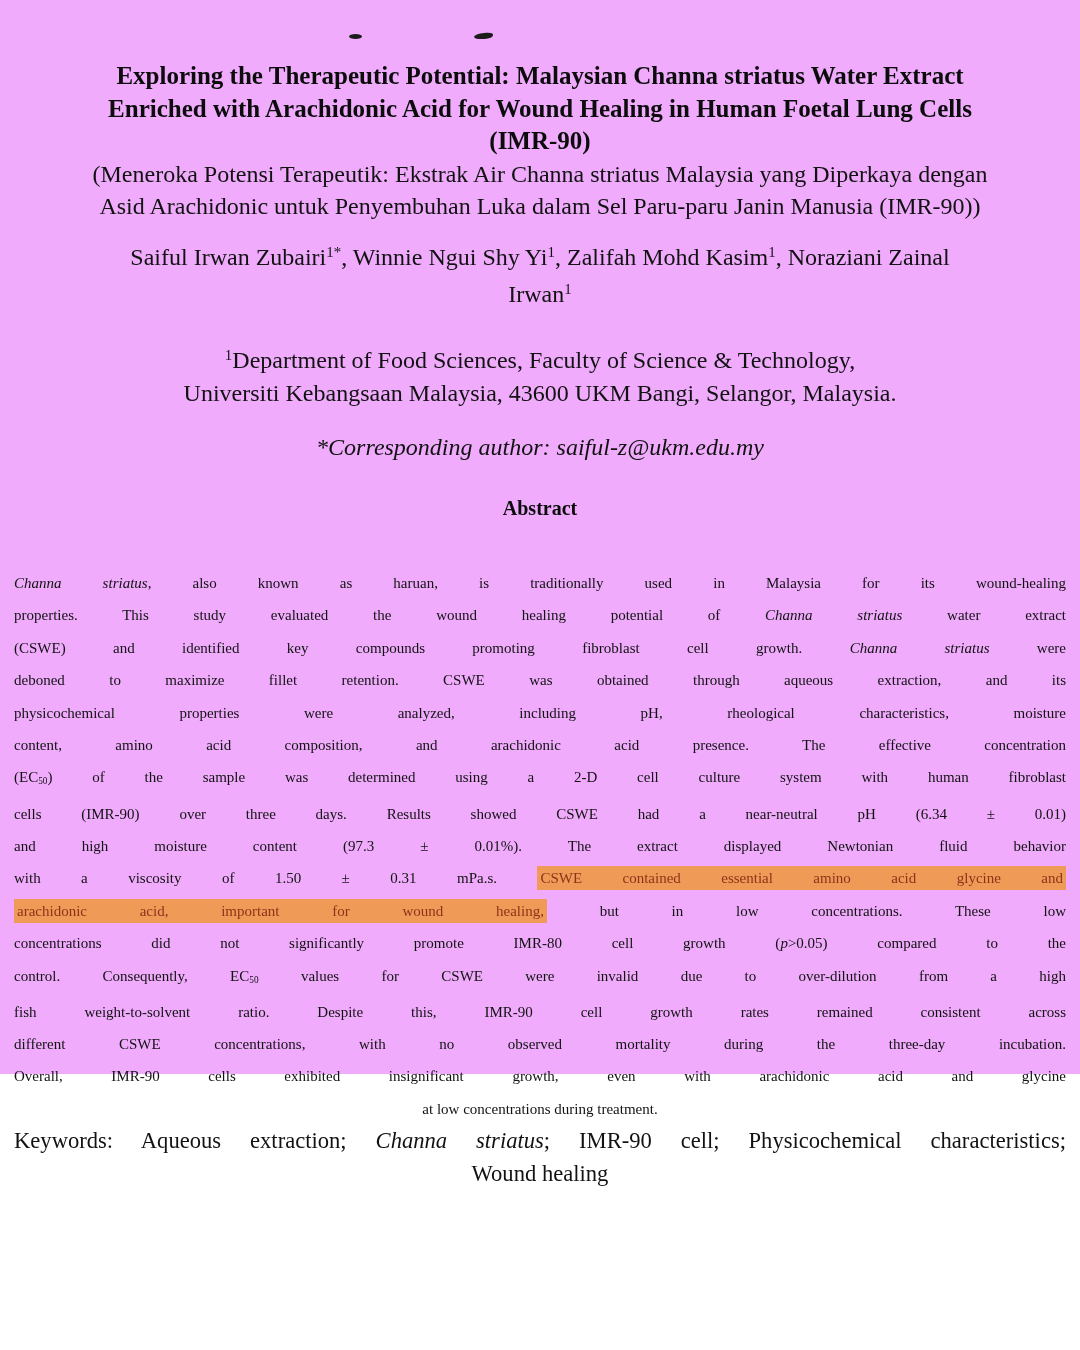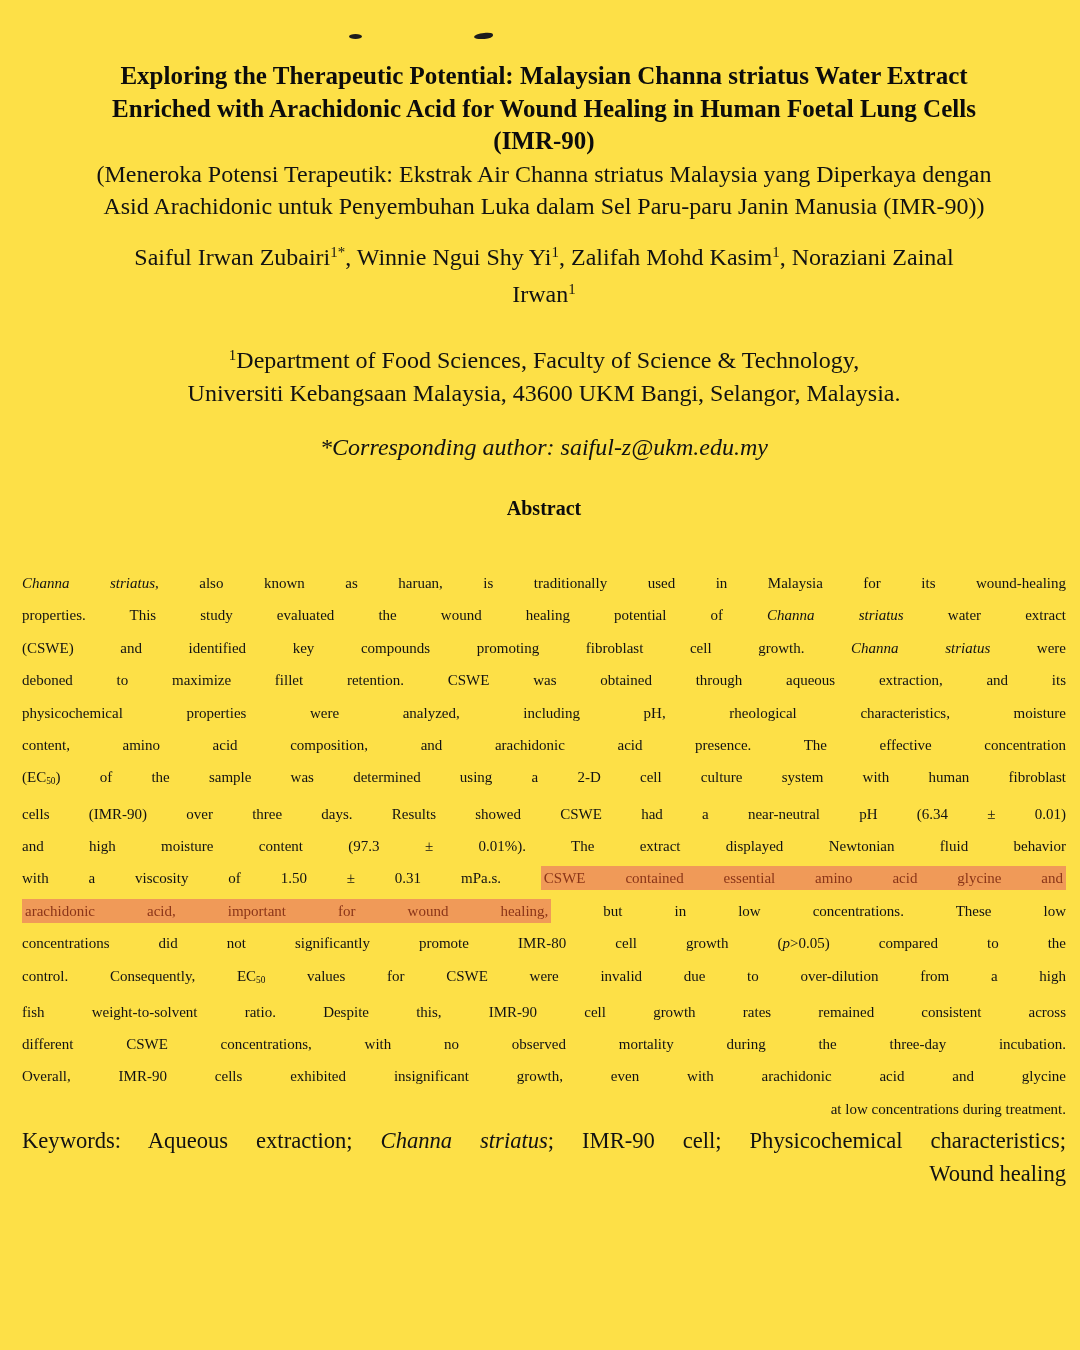--- a/index.html
+++ b/index.html
@@ -8,23 +8,23 @@
     width: 1080px;
     height: 1350px;
     position: relative;
     font-family: "Liberation Serif", "DejaVu Serif", serif;
     color: #121212;
     overflow: hidden;
   }
   .page {
     position: relative;
     width: 1080px;
-    height: 1350px;
-    padding: 60px 14px 0 22px;
-    background: #fde047;
+    height: 1074px;
+    padding: 60px 14px 0 14px;
+    background: #f0abfc;
   }
   .artifact {
     position: absolute;
     background: #1c1c1c;
     border-radius: 50%;
   }
   .artifact.a1 { left: 349px; top: 34px; width: 13px; height: 5px; }
   .artifact.a2 { left: 474px; top: 33px; width: 19px; height: 6px; border-radius: 60% 40% 50% 50%; transform: rotate(-4deg); }
 
   .title {
@@ -69,21 +69,21 @@
   .abstract-body {
     margin-top: 43px;
     font-size: 15px;
     line-height: 32.4px;
   }
   .keywords {
     font-size: 22.6px;
     line-height: 32.4px;
   }
   .jline { text-align: justify; text-align-last: justify; }
-  .lline { text-align: right; }
+  .lline { text-align: center; }
 
   .seg-i { font-style: italic; }
   .seg-sub { font-size: 0.62em; vertical-align: -0.18em; }
   .seg-sup { font-size: 0.62em; vertical-align: 0.55em; }
   .seg-hl {
     background: #F09A58;
     color: #8A3519;
     padding: 4px 3px;
     -webkit-box-decoration-break: clone;
     box-decoration-break: clone;

